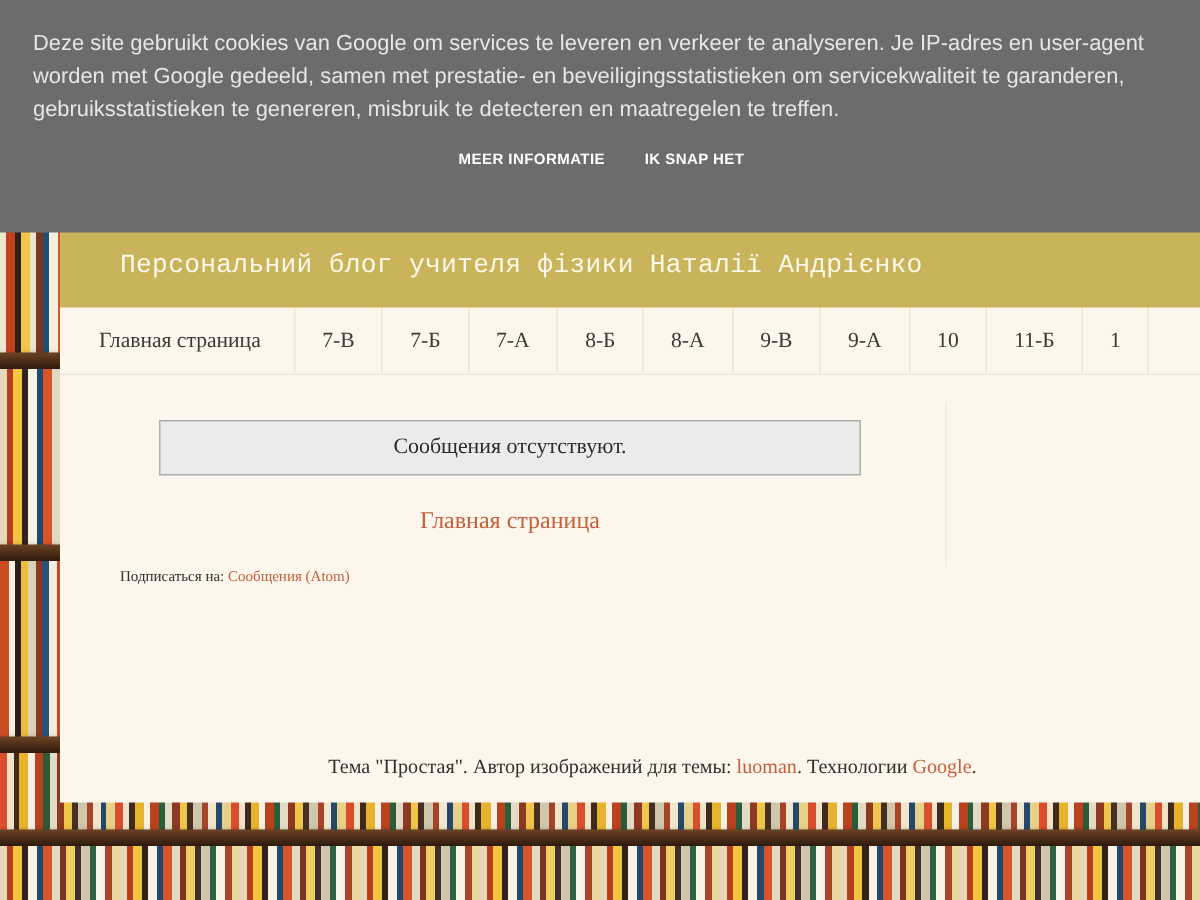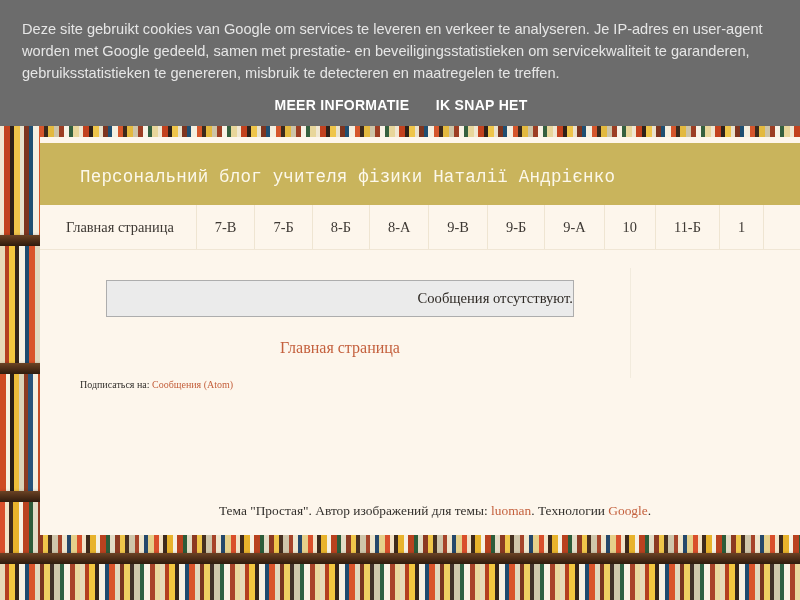--- a/index.html
+++ b/index.html
@@ -69,42 +69,42 @@
       #dad2b7 19px 24px, #8b3a21 24px 28px, #27527a 28px 33px, #f4eddd 33px 38px,
       #c04b26 38px 43px, #3d2b1e 43px 47px, #f0cc55 47px 53px, #c8bfa4 53px 58px,
       #34604a 58px 62px, #fbf6ea 62px 68px, #9e4127 68px 72px, #e5d395 72px 78px);
   }
 
   
   #cookie-banner {
     position: absolute;
     top: 0; left: 0;
     width: 800px;
-    height: 126px;
+    height: 155px;
     background: #6c6c6c;
     box-sizing: border-box;
     padding: 18px 20px 0 22px;
     font-family: "Liberation Sans", sans-serif;
     z-index: 50;
   }
   #cookie-text {
     color: #e6e6e6;
     font-size: 14.6px;
     line-height: 22px;
     max-width: 756px;
   }
   #cookie-actions {
     margin-top: 12px;
     text-align: center;
   }
   #cookie-actions .cbtn {
     display: inline-block;
     color: #ffffff;
     font-weight: bold;
-    font-size: 14px;
+    font-size: 10px;
     letter-spacing: .3px;
     text-decoration: none;
     cursor: pointer;
   }
   #cookie-actions .cbtn + .cbtn { margin-left: 22px; }
 
   
   #blog-wrapper {
     position: absolute;
     left: 40px;
@@ -168,21 +168,21 @@
     top: 0;
     width: 590px;
   }
   #status-box {
     margin: 30px 0 0 66px;
     width: 468px;
     box-sizing: border-box;
     padding: 9px 0;
     background: #ebebeb;
     border: 1px solid #adadad;
-    text-align: right;
+    text-align: center;
     font-size: 14.6px;
     color: #2f2a25;
   }
   #home-link-wrap {
     margin: 22px 0 0 0;
     text-align: center;
     width: 600px;
   }
   a.rust-link {
     color: #c4603d;
@@ -259,30 +259,30 @@
     <div class="tab-item">
         <span>Главная страница</span>
       </div>
     <div class="tab-item">
         <span>7-В</span>
       </div>
     <div class="tab-item">
         <span>7-Б</span>
       </div>
     <div class="tab-item">
+        <span>7-А</span>
+      </div>
+    <div class="tab-item">
         <span>8-Б</span>
       </div>
     <div class="tab-item">
         <span>8-А</span>
       </div>
     <div class="tab-item">
         <span>9-В</span>
-      </div>
-    <div class="tab-item">
-        <span>9-Б</span>
       </div>
     <div class="tab-item">
         <span>9-А</span>
       </div>
     <div class="tab-item">
         <span>10</span>
       </div>
     <div class="tab-item">
         <span>11-Б</span>
       </div>

